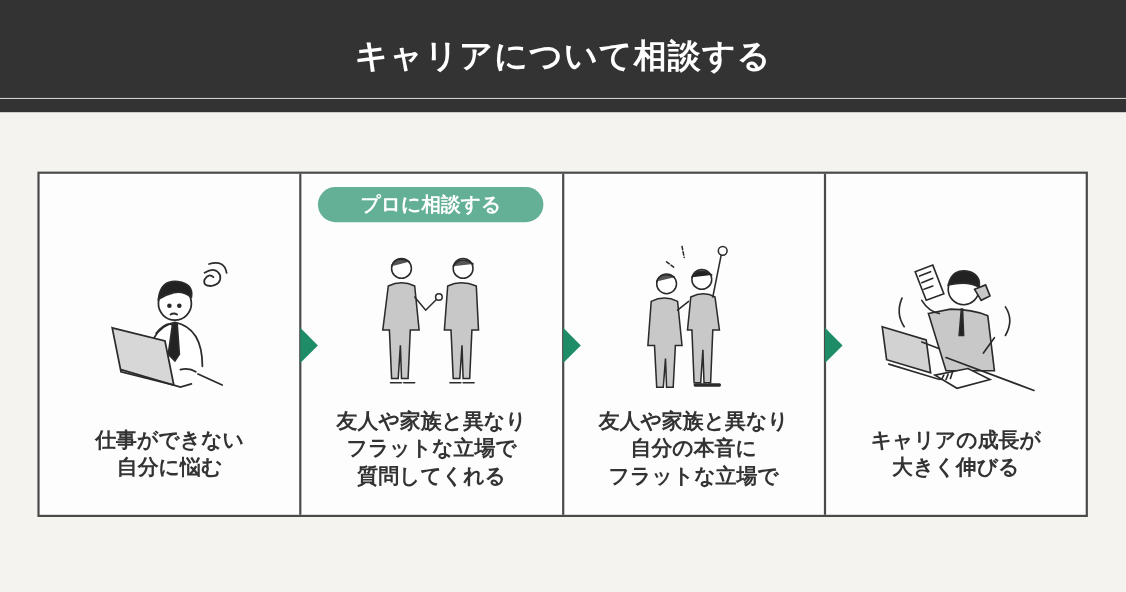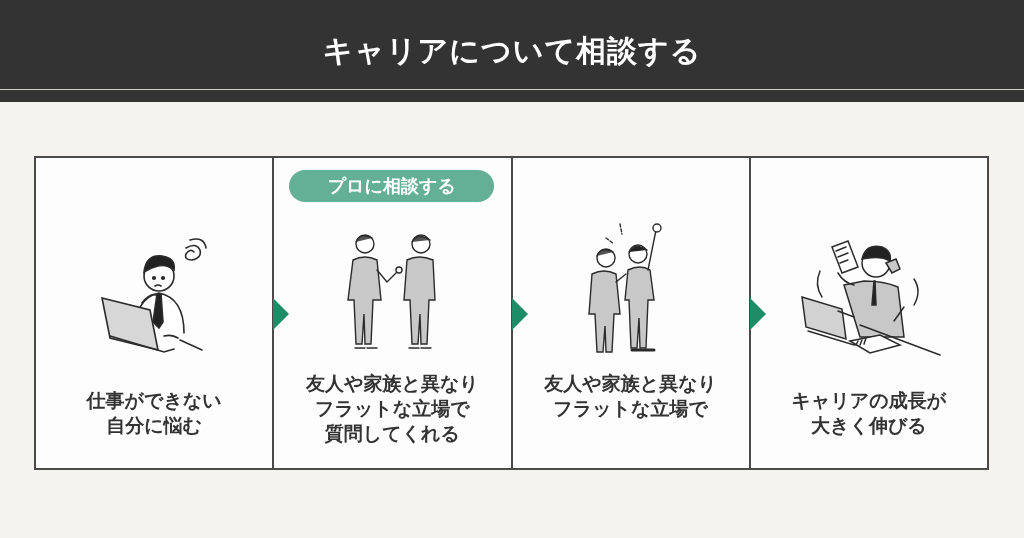--- a/index.html
+++ b/index.html
@@ -126,20 +126,21 @@
           <path d="M53 34 q6 -10 18 -2" fill="#222"></path>
           <path d="M52 52 q12 -6 22 0 l4 30 l-6 0 l-2 48 l-6 0 l-1 -30 l-2 30 l-6 0 l-2 -48 l-4 0 z" fill="#c8c8c8"></path>
           <path d="M72 52 l8 -40"></path>
           <circle cx="81" cy="10" r="4" fill="#fff"></circle>
           <path d="M56 132 l10 0 M68 132 l10 0" stroke-width="3"></path>
         </g>
       </svg>
     </div>
     <div class="panel-text" style="top:213px;">
       <span>友人や家族と異なり</span>
+      <span>自分の本音に</span>
       <span>フラットな立場で</span>
     </div>
   </div>
 
   <div class="panel">
     <div class="arrow"></div>
     <div class="illus" style="top:75px;">
       <svg width="150" height="130" viewBox="0 0 150 130" fill="none" stroke="#2b2b2b" stroke-width="1.5" stroke-linecap="round">
         <path d="M38 14 l16 -6 l10 26 l-16 6 z" fill="#fff"></path>
         <path d="M42 18 l10 -4 M44 24 l10 -4 M46 30 l8 -3"></path>

